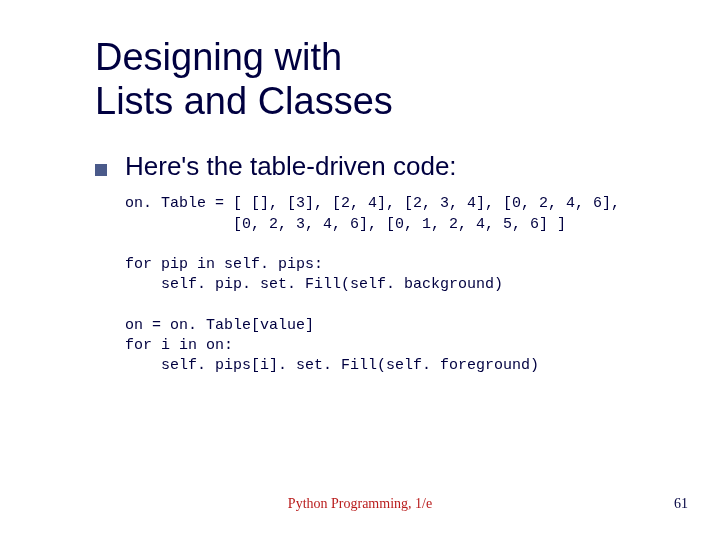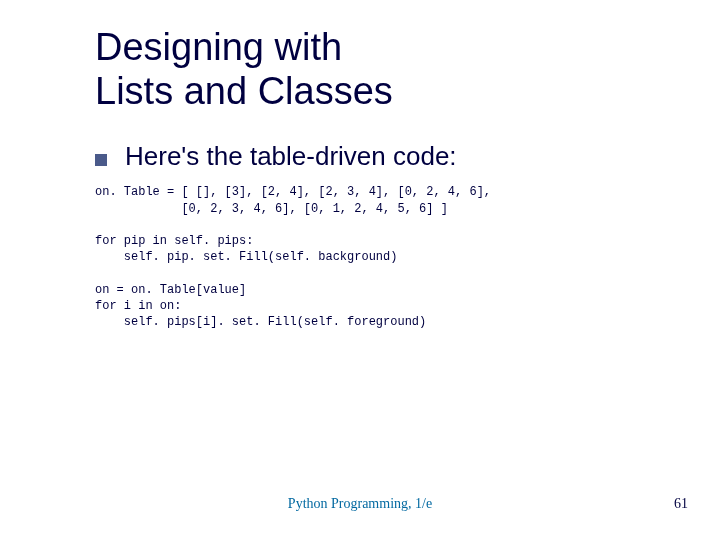--- a/index.html
+++ b/index.html
@@ -16,21 +16,21 @@
   .slide {
     padding: 20px 60px 0 95px;
     box-sizing: border-box;
     height: 100%;
   }
   .title {
     font-family: Verdana, Geneva, sans-serif;
     font-size: 38px;
     line-height: 1.15;
     color: #000040;
-    margin: 6px 0 28px 0;
+    margin: 16px 0 28px 0;
     font-weight: normal;
   }
   .bullet-row {
     display: flex;
     align-items: flex-start;
     margin-bottom: 12px;
   }
   .bullet-square {
     width: 12px;
     height: 12px;
@@ -39,35 +39,36 @@
     margin-top: 13px;
     margin-right: 18px;
   }
   .bullet-text {
     font-family: Verdana, Geneva, sans-serif;
     font-size: 26px;
     color: #000040;
   }
   .code-block {
     font-family: "Courier New", Courier, monospace;
-    font-size: 12px;
+    font-size: 15px;
     white-space: pre;
     color: #000040;
+    margin-left: 30px;
     line-height: 1.35;
     margin-top: 2px;
   }
   .footer-center {
     position: absolute;
     bottom: 28px;
     left: 0;
     width: 100%;
     text-align: center;
     font-family: "Times New Roman", Times, serif;
     font-size: 14px;
-    color: #0369a1;
+    color: #b91c1c;
   }
   .footer-right {
     position: absolute;
     bottom: 28px;
     right: 32px;
     font-family: "Times New Roman", Times, serif;
     font-size: 14px;
     color: #000040;
     text-align: right;
   }

